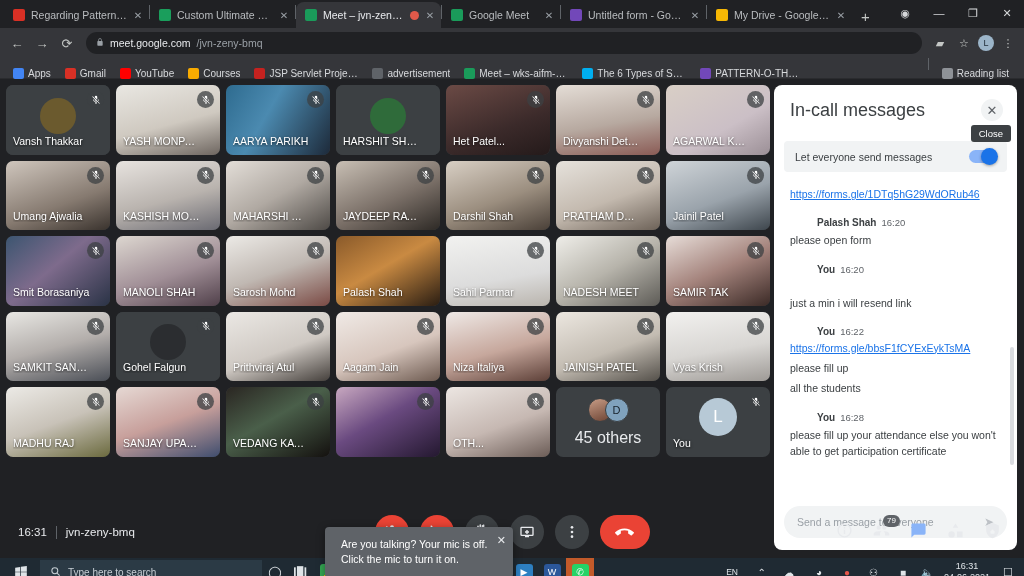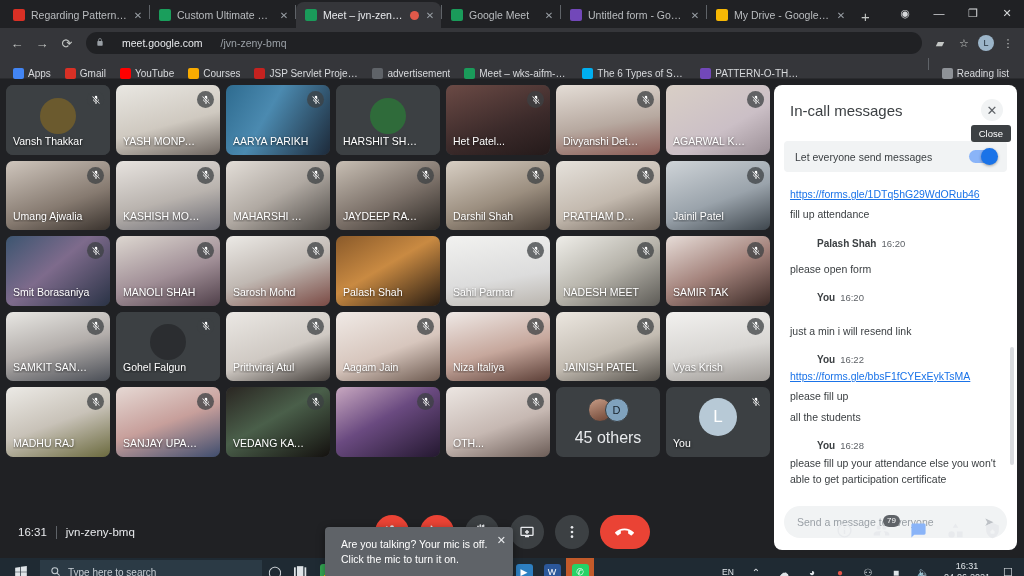--- a/index.html
+++ b/index.html
@@ -17,21 +17,21 @@
   .tab .tclose { font-size:10px; color:#9aa0a6; flex:0 0 10px; text-align:center; }
   .tab .rec { width:9px; height:9px; border-radius:50%; background:#e0594a; flex:0 0 9px; }
   .tabdiv { width:1px; height:14px; background:#5f6368; align-self:center; margin-bottom:6px; }
   .newtab { color:#c4c7c5; font-size:15px; padding:0 9px 3px 9px; }
   .wctl { position:absolute; right:0; bottom:2px; display:flex; align-items:center; height:26px; }
   .wctl span { width:34px; text-align:center; color:#d6d8da; font-size:11px; }
 
   .omnibar { height:30px; background:#35363a; display:flex; align-items:center; padding:0 6px; gap:3px; }
   .navbtn { width:22px; text-align:center; color:#c4c7c5; font-size:13px; }
   .urlbox { flex:1 1 auto; height:22px; background:#202124; border-radius:11px; display:flex;
-            align-items:center; gap:18px; padding:0 10px; margin:0 5px; font-size:10.5px; color:#9aa0a6; }
+            align-items:center; gap:6px; padding:0 10px; margin:0 5px; font-size:10.5px; color:#9aa0a6; }
   .urlbox b { color:#e8eaed; font-weight:400; }
   .omni-right { display:flex; align-items:center; gap:4px; }
   .omni-right .ic { width:20px; text-align:center; color:#c4c7c5; font-size:11px; }
   .avatar-chip { width:16px; height:16px; border-radius:50%; background:#9cb5c9; color:#22303b;
                  font-size:9px; display:flex; align-items:center; justify-content:center; }
 
   .bookmarks { height:21px; background:#35363a; display:flex; align-items:center; gap:0px;
                padding:0 6px; font-size:10px; color:#d7d9dc; border-bottom:1px solid #2a2b2e; }
   .bm { display:flex; align-items:center; gap:4px; padding:0 7px; white-space:nowrap; max-width:118px; overflow:hidden;margin-top:10px; }
   .bm .bmi { width:11px; height:11px; border-radius:2px; flex:0 0 11px; }
@@ -68,21 +68,21 @@
              border-radius:4px; padding:10px 24px 11px 16px; font-size:10.5px; line-height:1.45; z-index:30;
              box-shadow:0 2px 8px rgba(0,0,0,.4); }
   .tooltip:after { content:""; position:absolute; left:50%; bottom:-7px; margin-left:-7px;
                    border:7px solid transparent; border-top-color:#5f6368; border-bottom:0; }
   .tooltip .x { position:absolute; top:6px; right:7px; font-size:11px; color:#e8eaed; }
 
   
   .chat { width:243px; background:#fff; border-radius:8px; margin:6px 7px 8px 0; display:flex;
           flex-direction:column; position:relative; overflow:hidden; }
   .chat .head { display:flex; align-items:center; justify-content:space-between; padding:14px 14px 10px 16px; }
-  .chat .head h1 { font-size:15px; font-weight:400; color:#3c4043; }
+  .chat .head h1 { font-size:18px; font-weight:400; color:#3c4043; }
   .chat .closebtn { width:22px; height:22px; border-radius:50%; background:#f1f3f4; color:#5f6368;
                     font-size:13px; display:flex; align-items:center; justify-content:center; }
   .closetip { position:absolute; right:6px; top:40px; background:#3c4043; color:#fff; font-size:9.5px;
               padding:3px 8px; border-radius:3px; z-index:5; }
   .chat .toggrow { margin:10px 10px 0 10px; background:#f1f3f4; border-radius:4px; display:flex;
                    align-items:center; justify-content:space-between; padding:9px 11px; }
   .chat .toggrow span { font-size:10.5px; color:#3c4043; }
   .switch { width:27px; height:13px; border-radius:7px; background:#8ab4f8; position:relative; }
   .switch i { position:absolute; right:-2px; top:-2.5px; width:17px; height:17px; border-radius:50%;
               background:#1a73e8; box-shadow:0 1px 3px rgba(0,0,0,.35); }
@@ -126,21 +126,21 @@
   .tb-ic { width:26px; height:28px; display:flex; align-items:center; justify-content:center;
            color:#dfe4e8; font-size:12px; position:relative; }
   .tb-app { width:28px; height:28px; display:flex; align-items:center; justify-content:center; position:relative; }
   .tb-app .glyph { width:17px; height:17px; border-radius:3px; display:flex; align-items:center;
                    justify-content:center; font-size:9px; color:#fff; }
   .tb-app.open:after { content:""; position:absolute; bottom:1px; left:7px; right:7px; height:2px;
                        background:#6fb4e8; border-radius:1px; }
   .tb-app.active { background:#c25a2a; }
   .tray { margin-left:auto; display:flex; align-items:center; gap:8px; padding-right:4px;
           color:#dfe4e8; font-size:9.5px; }
-  .tray .ti { width:20px; text-align:center; font-size:10px; }
+  .tray .ti { width:20px; text-align:right; font-size:10px; }
   .clock { text-align:center; line-height:1.18; font-size:9px; padding-left:2px; }
   .notifbtn { width:20px; text-align:center; font-size:11px; }
 </style>
 </head>
 <body>
 
 <div class="tabstrip">
   <div id="tabs-host" style="display:flex;align-items:flex-end;">
       <div class="tab">
         <span class="favicon" style="background:#d93025"></span>
@@ -583,25 +583,24 @@
     <div class="closetip">Close</div>
     <div class="toggrow">
       <span>Let everyone send messages</span>
       <div class="switch">
           <i></i>
         </div>
     </div>
     <div class="msgs" id="msgs-host">
       <div class="msg">
           <div class="line"><a href="#">https://forms.gle/1DTq5hG29WdORub46</a></div>
-          <div class="line" style="margin-top: 4px;">fill up attendance</div>
         </div>
         <div class="msg">
           <div class="meta"><b>Palash Shah</b><i>16:20</i></div>
-          <div class="line" style="margin-top: 12px;">please open form</div>
+          <div class="line" style="margin-top: 4px;">please open form</div>
         </div>
         <div class="msg">
           <div class="meta"><b>You</b><i>16:20</i></div>
           <div class="line" style="margin-top: 20px;">just a min i will resend link</div>
         </div>
         <div class="msg">
           <div class="meta"><b>You</b><i>16:22</i></div>
           <div class="line"><a href="#">https://forms.gle/bbsF1fCYExEykTsMA</a></div>
           <div class="line" style="margin-top: 4px;">please fill up</div>
           <div class="line" style="margin-top: 4px;">all the students</div>

